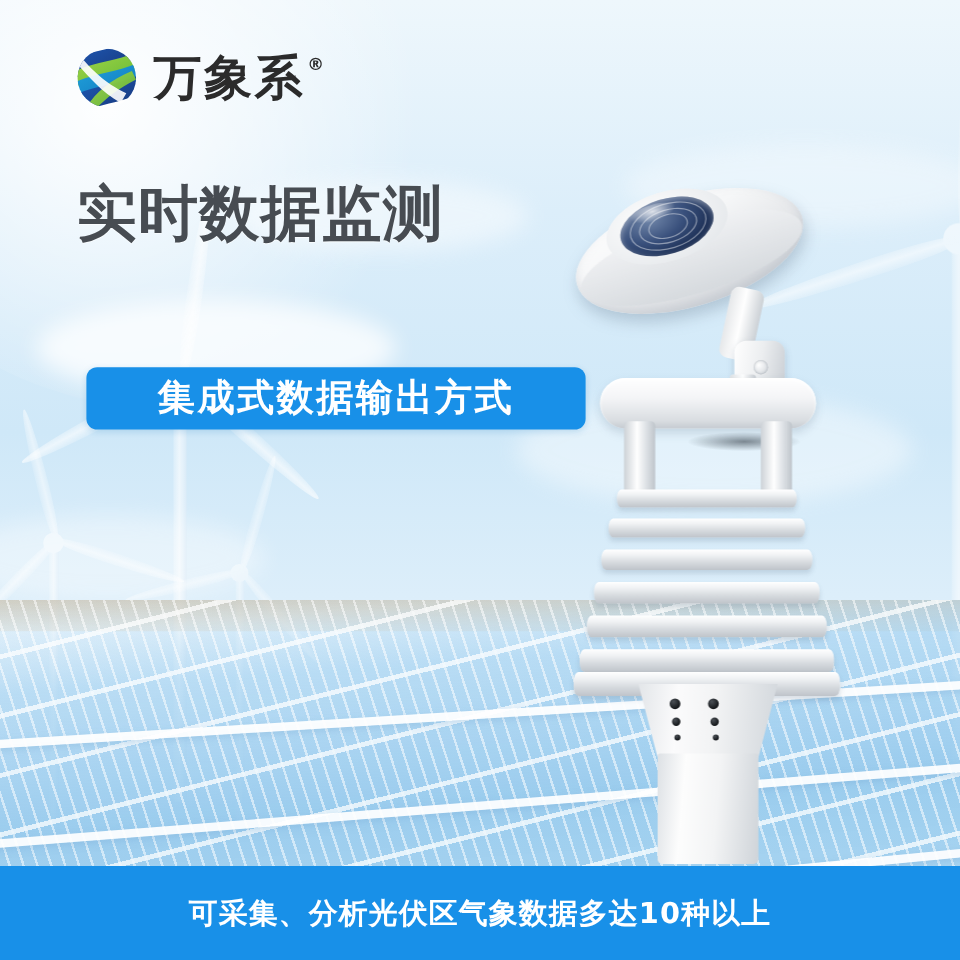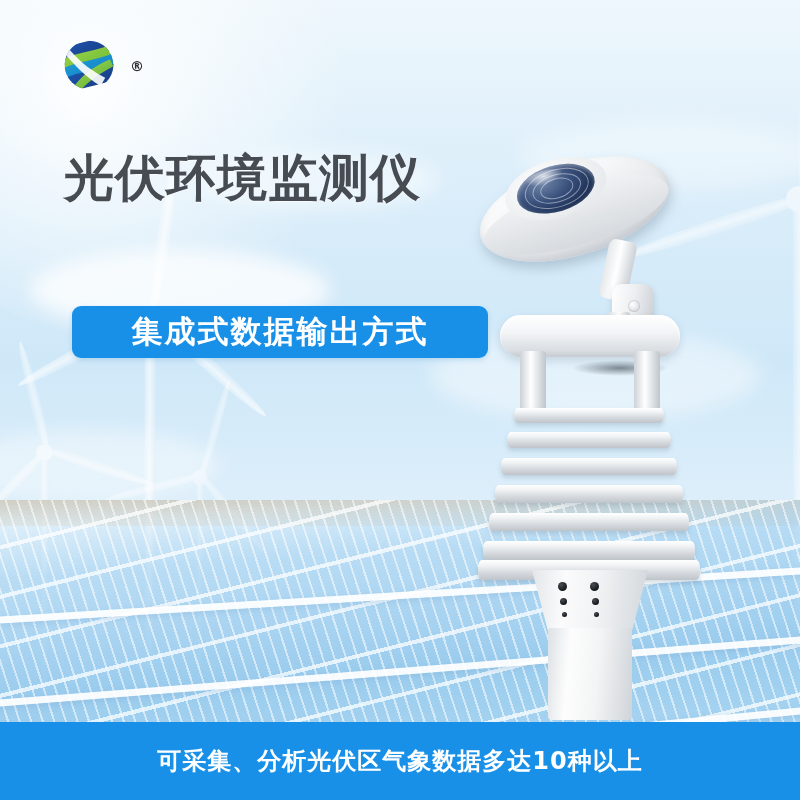--- a/index.html
+++ b/index.html
@@ -291,26 +291,27 @@
       <g clip-path="url(#globeClip)">
         <path d="M-10,30 C25,8 62,10 96,-6 L100,20 C66,34 30,34 -6,56 Z" fill="url(#gBlue)"></path>
         <path d="M-10,48 C24,26 60,28 96,12 L100,34 C64,50 28,50 -6,72 Z" fill="url(#gGreen)"></path>
         <path d="M-10,64 C24,42 60,44 96,28 L100,52 C64,68 28,68 -6,90 Z" fill="url(#gCyan)"></path>
         <path d="M-10,82 C24,60 60,62 96,46 L100,72 C64,88 28,88 -6,108 Z" fill="url(#gBlue)"></path>
         <path d="M18,96 C34,70 54,54 86,40 L92,52 C62,68 44,82 30,100 Z" fill="url(#gGreen)" opacity=".95"></path>
         <path d="M8,14 C30,40 46,56 78,72 L70,86 C40,68 24,48 4,26 Z" fill="#ffffff" opacity=".9"></path>
       </g>
     </svg>
     <span class="logo-text">
+      <span>万象系</span>
         <span class="logo-reg">®</span>
     </span>
   </div>
 
   <div class="headline">
-    <span class="l2">光伏环境监测仪</span>
+    <span class="l2">实时数据监测</span>
   </div>
 
   <div class="features">
     <div class="badge wide">集成式数据输出方式</div>
   </div>
 
   <div class="product">
 
     <div class="pyr">
       <div class="pyr-disc"></div>

